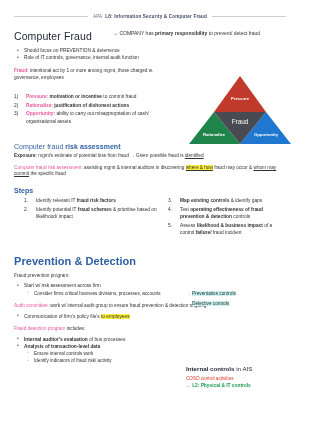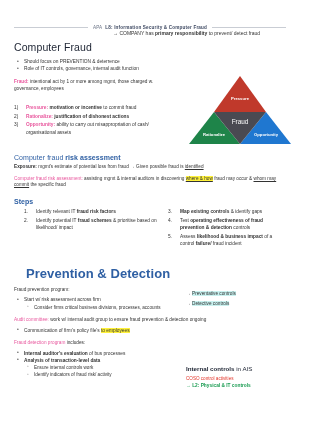--- a/index.html
+++ b/index.html
@@ -2,21 +2,21 @@
 <html><head>
 <meta charset="utf-8">
 <style>
   html,body{margin:0;padding:0;background:#ffffff;}
   body{
     width:300px;height:424px;overflow:hidden;position:relative;
     font-family:"Liberation Sans","DejaVu Sans",sans-serif;
     color:#2b2b2b;
     -webkit-font-smoothing:antialiased;
   }
-  .page{position:absolute;inset:0;padding:15px 14px;box-sizing:border-box;}
+  .page{position:absolute;inset:0;padding:4px 14px;box-sizing:border-box;}
 
   
   .hdr{display:flex;align-items:center;gap:5px;padding-top:10px;}
   .hdr .rule{flex:1;height:1px;background:#c9cdd4;}
   .hdr .txt{font-size:4.6px;letter-spacing:.18px;color:#3f4a63;font-weight:700;white-space:nowrap;}
   .hdr .txt .dim{font-weight:400;color:#6b7486;}
 
   
   h1.title{font-size:10.5px;font-weight:400;color:#1d2433;margin:11px 0 0 0;letter-spacing:.1px;}
   h2.sec{font-size:7px;font-weight:700;color:#2e5fa3;margin:0;letter-spacing:.05px;}
@@ -167,21 +167,21 @@
           <span>Test </span><span class="b">operating effectiveness of fraud prevention &amp; detection</span><span> controls</span>
         </li>
         <li>
           <span class="n">5.</span>
           <span>Assess </span><span class="b">likelihood &amp; business impact</span><span> of a control </span><span class="b">failure/</span><span> fraud incident</span>
         </li>
       </ol>
     </div>
   </div>
 
-  <h2 class="sec" style="margin-top:17px;font-size:13px;margin-left:12px;">Prevention &amp; Detection</h2>
+  <h2 class="sec" style="margin-top:17px;font-size:11px;">Prevention &amp; Detection</h2>
 
   <div style="position:absolute;left:186px;top:291px;" class="t5">
     <div style="margin-bottom:3px;">
       <span>→</span>
       <span class="hl-c">Preventative controls</span>
     </div>
     <div>
       <span>→</span>
       <span class="hl-c">Detective controls</span>
     </div>

